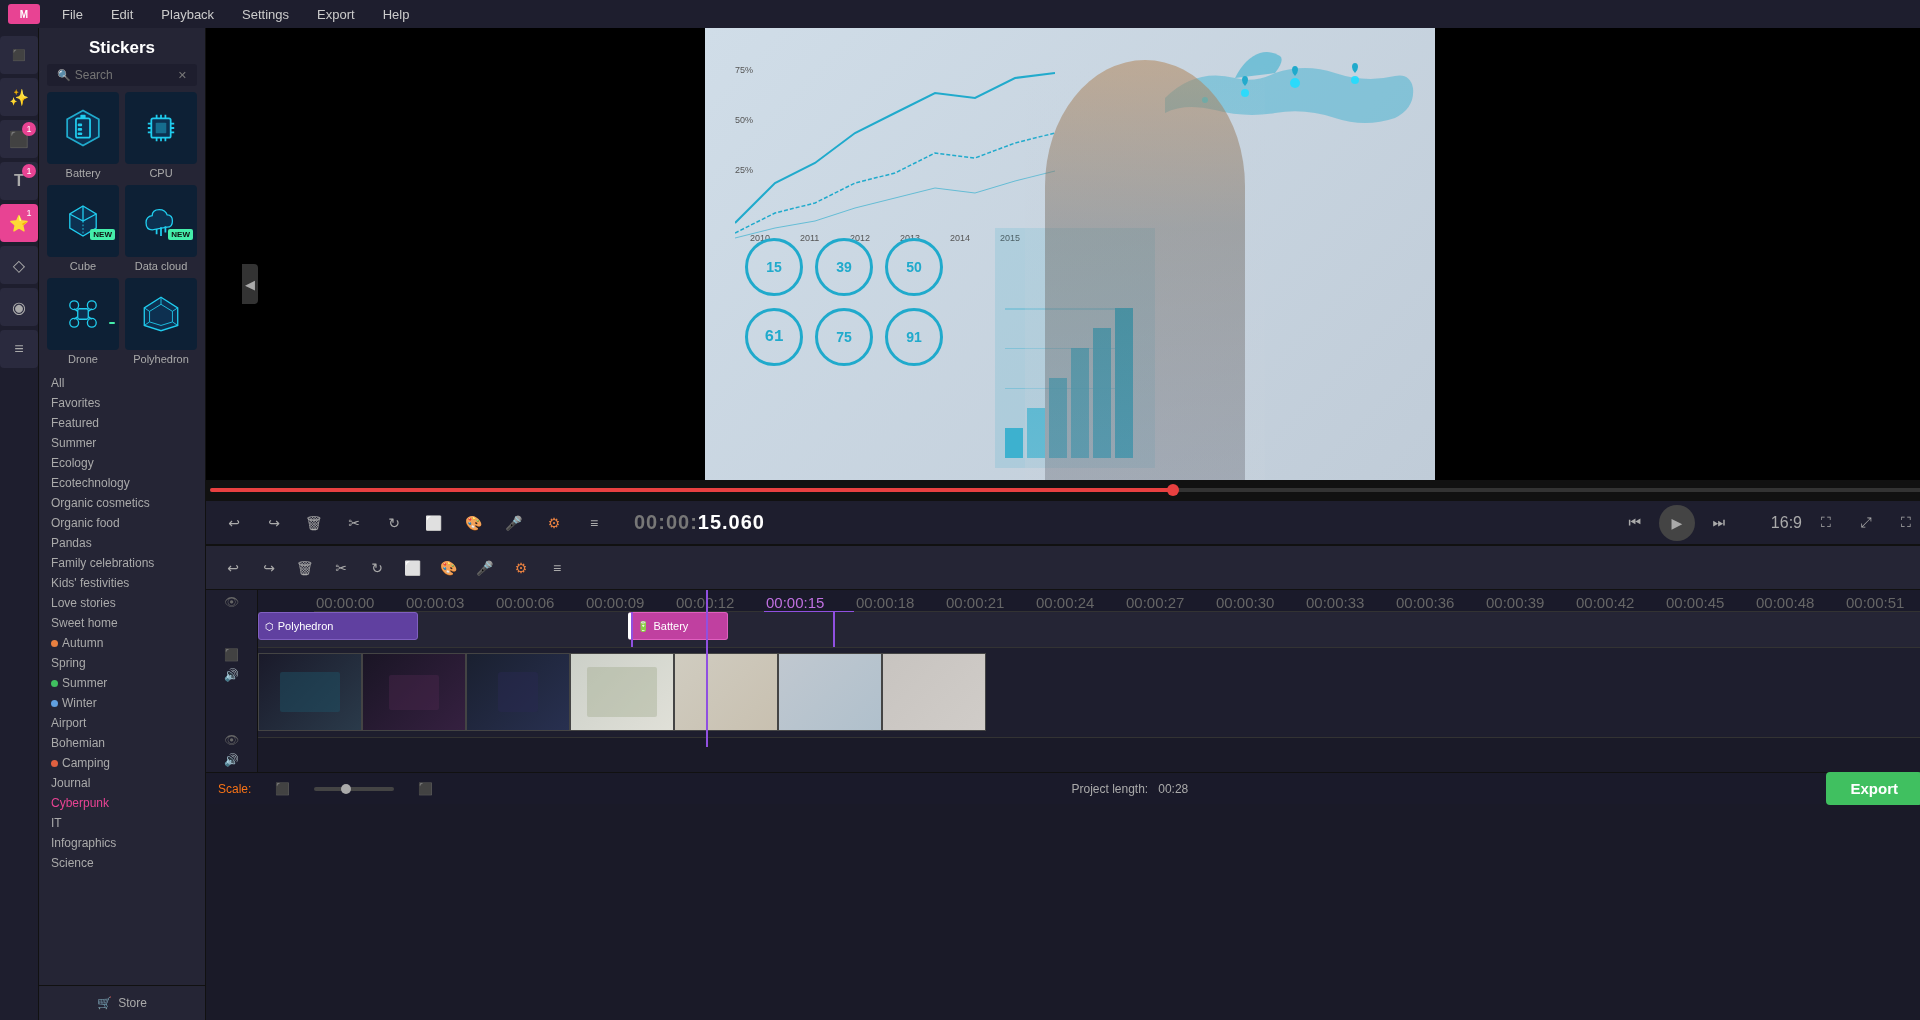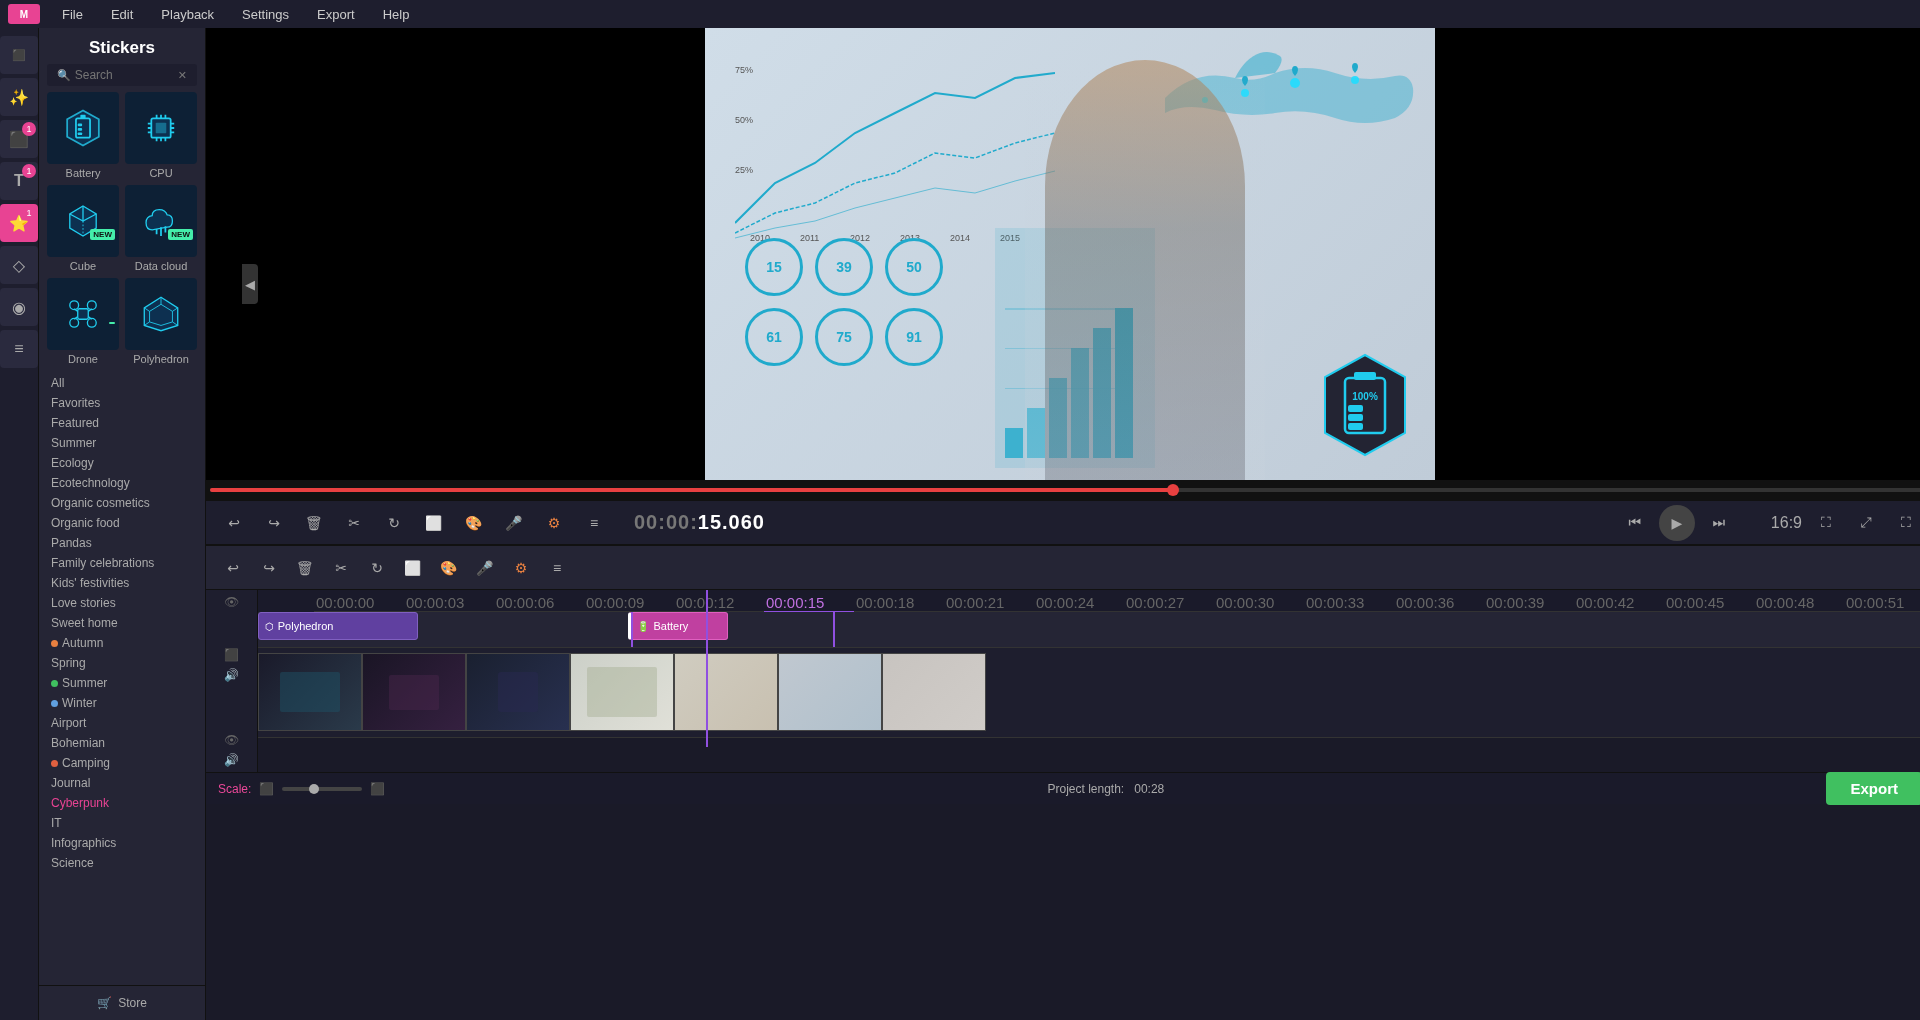--- a/index.html
+++ b/index.html
@@ -81,21 +81,21 @@
     .clip-icon { margin-right: 4px; font-size: 10px; }
 
     
     .video-thumbs { display: flex; height: 80px; position: absolute; left: 0; top: 5px; }
     .video-thumb { width: 104px; height: 78px; background: #333; border: 1px solid #444; overflow: hidden; flex-shrink: 0; position: relative; }
     .thumb-1 { background: linear-gradient(135deg, #1a1a2a 0%, #2a3a4a 100%); }
     .thumb-2 { background: linear-gradient(135deg, #2a1a2a 0%, #4a2a4a 100%); }
 
     
     #timeline-bottom { height: 32px; background: #1a1a2a; display: flex; align-items: center; padding: 0 12px; justify-content: space-between; border-top: 1px solid #111; }
-    #scale-control { display: flex; align-items: center; gap: 8px; font-size: 12px; color: #ec4899; }
+    #scale-control { display: flex; align-items: center; gap: 24px; font-size: 12px; color: #f97316; }
     #scale-slider { width: 80px; height: 4px; background: #444; border-radius: 2px; position: relative; }
     #scale-thumb { position: absolute; left: 40%; top: 50%; transform: translate(-50%, -50%); width: 10px; height: 10px; background: #aaa; border-radius: 50%; }
     #project-length { font-size: 12px; color: #aaa; }
 
     
     #export-btn { background: #40c060; color: #fff; border: none; padding: 8px 24px; font-size: 15px; font-weight: bold; border-radius: 4px; cursor: pointer; }
 
     
     .tl-side-icon { width: 20px; height: 20px; color: #666; font-size: 12px; display: flex; align-items: center; justify-content: center; cursor: pointer; }
 
@@ -311,21 +311,21 @@
           <text x="265" y="198" fill="#555" font-size="9">2015</text>
         </svg>
 
         <div style="position:absolute;left:40px;top:210px;display:flex;flex-direction:column;gap:12px;">
           <div style="display:flex;gap:12px;">
             <div style="width:58px;height:58px;border-radius:50%;border:3px solid #20aacc;display:flex;align-items:center;justify-content:center;color:#20aacc;font-weight:bold;font-size:14px;">15</div>
             <div style="width:58px;height:58px;border-radius:50%;border:3px solid #20aacc;display:flex;align-items:center;justify-content:center;color:#20aacc;font-weight:bold;font-size:14px;">39</div>
             <div style="width:58px;height:58px;border-radius:50%;border:3px solid #20aacc;display:flex;align-items:center;justify-content:center;color:#20aacc;font-weight:bold;font-size:14px;">50</div>
           </div>
           <div style="display:flex;gap:12px;">
-            <div style="width:58px;height:58px;border-radius:50%;border:3px solid #20aacc;display:flex;align-items:center;justify-content:center;color:#20aacc;font-weight:bold;font-size:14px;">61</div>
+            <div style="width:58px;height:58px;border-radius:50%;border:3px solid #20aacc;display:flex;align-items:center;justify-content:center;color:#20aacc;font-weight:bold;font-size:16px;font-family:Liberation Mono, monospace;">61</div>
             <div style="width:58px;height:58px;border-radius:50%;border:3px solid #20aacc;display:flex;align-items:center;justify-content:center;color:#20aacc;font-weight:bold;font-size:14px;">75</div>
             <div style="width:58px;height:58px;border-radius:50%;border:3px solid #20aacc;display:flex;align-items:center;justify-content:center;color:#20aacc;font-weight:bold;font-size:14px;">91</div>
           </div>
         </div>
 
         <div style="position:absolute;left:290px;top:200px;width:160px;height:240px;">
           <svg viewBox="0 0 160 240" width="160" height="240" fill="none">
             <rect x="0" y="0" width="160" height="240" fill="#20aacc" opacity="0.15"></rect>
             <rect x="10" y="200" width="18" height="30" fill="#20aacc" opacity="0.8"></rect>
             <rect x="32" y="180" width="18" height="50" fill="#20aacc" opacity="0.8"></rect>
@@ -355,32 +355,20 @@
         </div>
 
 
         <div style="position:absolute;right:150px;top:0;bottom:0;width:280px;display:flex;align-items:flex-end;justify-content:center;">
           <div style="width:240px;height:420px;background:linear-gradient(to bottom, transparent 0%, rgba(200,210,220,0.3) 100%);position:relative;">
 
             <div style="position:absolute;bottom:0;left:20px;right:20px;top:0;background:linear-gradient(to bottom, rgba(180,140,100,0.6) 0%, rgba(100,90,80,0.4) 40%, rgba(80,80,90,0.3) 100%);border-radius:50% 50% 0 0 / 30% 30% 0 0;"></div>
           </div>
         </div>
 
-        <div style="position:absolute;bottom:20px;right:15px;width:110px;height:110px;">
-          <svg viewBox="0 0 110 110" width="110" height="110">
-            <polygon points="55,5 95,27 95,83 55,105 15,83 15,27" fill="#1a1a2a" opacity="0.95"></polygon>
-            <polygon points="55,5 95,27 95,83 55,105 15,83 15,27" fill="none" stroke="#20ccee" stroke-width="2"></polygon>
-            <rect x="35" y="28" width="40" height="55" rx="4" fill="none" stroke="#20ccee" stroke-width="2.5"></rect>
-            <rect x="44" y="22" width="22" height="8" rx="2" fill="#20ccee"></rect>
-            <rect x="38" y="55" width="15" height="7" rx="2" fill="#20ccee"></rect>
-            <rect x="38" y="64" width="15" height="7" rx="2" fill="#20ccee"></rect>
-            <rect x="38" y="73" width="15" height="7" rx="2" fill="#20ccee"></rect>
-            <text x="55" y="50" text-anchor="middle" fill="#20ccee" font-size="10" font-weight="bold">100%</text>
-          </svg>
-        </div>
       </div>
     </div>
 
     <div id="seekbar-container">
       <div id="seekbar">
         <div id="seekbar-fill"></div>
         <div id="seekbar-thumb"></div>
       </div>
     </div>
 

